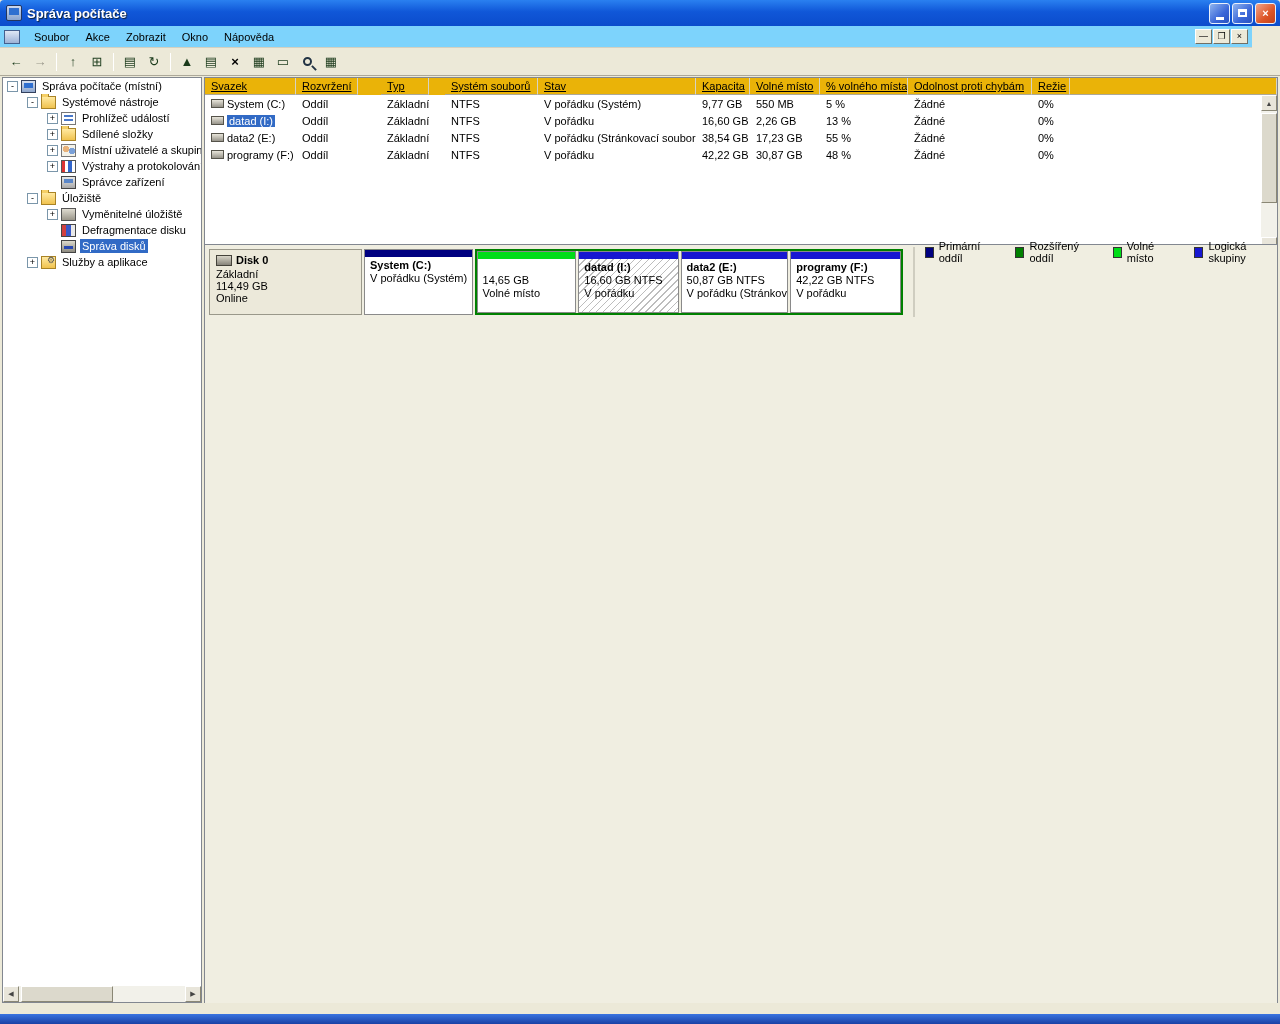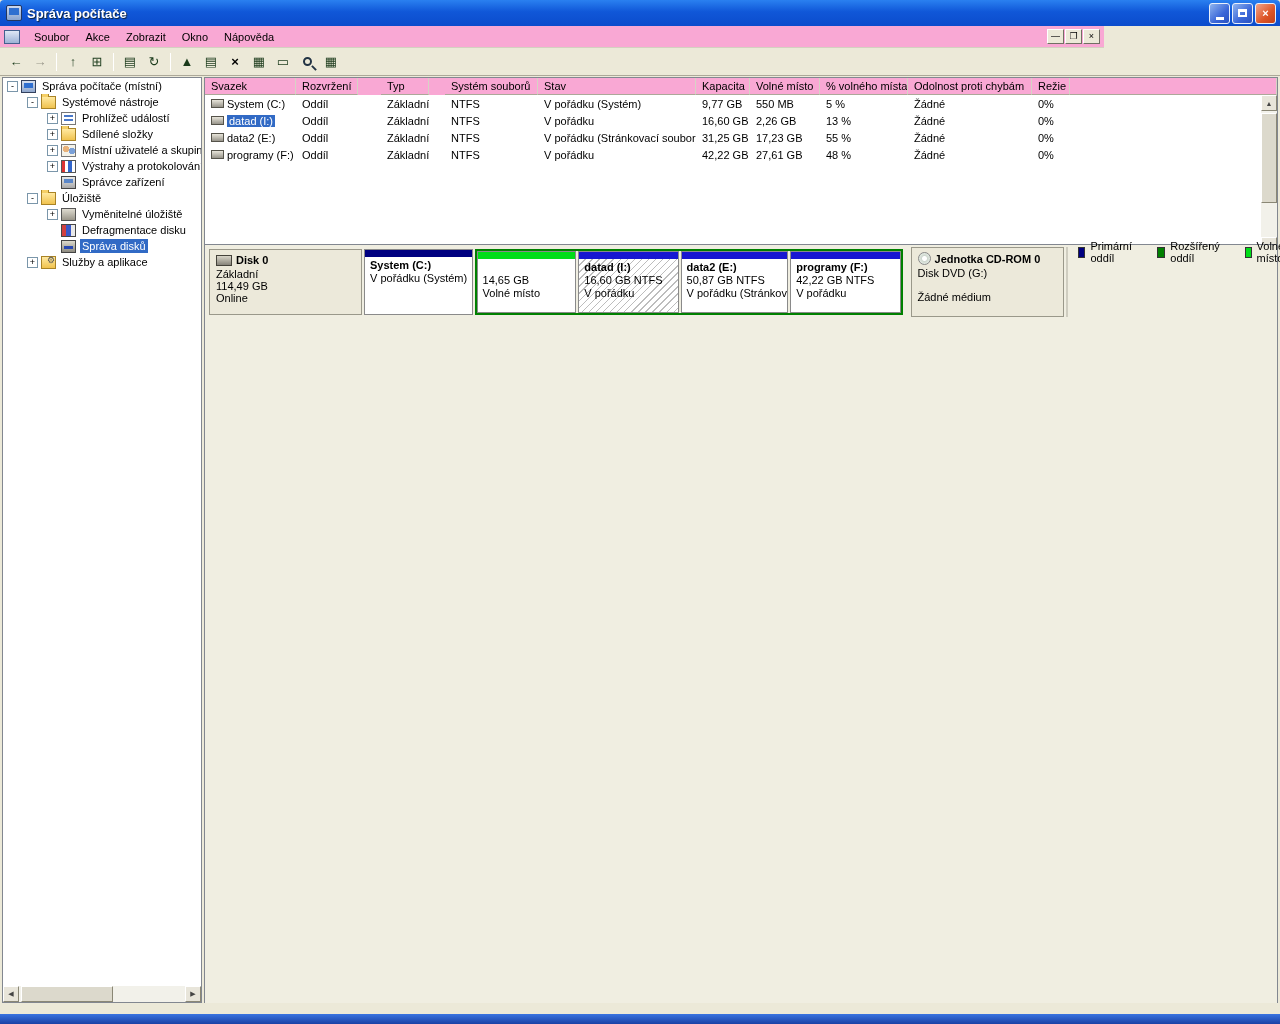--- a/index.html
+++ b/index.html
@@ -18,21 +18,21 @@
   .title-text { color:#fff; font-weight:bold; font-size:13px; text-shadow:1px 1px 1px #123; }
   .title-btns { margin-left:auto; display:flex; gap:2px; }
   .tbtn { width:21px; height:21px; border-radius:3px; border:1px solid #eaf0fb; color:#fff;
     background:linear-gradient(135deg,#8fb4ef 0%,#3a66d8 60%,#2a52c0 100%);
     display:flex; align-items:center; justify-content:center; font-weight:bold; font-size:11px; }
   .tbtn.close { background:linear-gradient(135deg,#f2a48a 0%,#dd5526 60%,#c2411a 100%); }
   .min-glyph { display:block; width:8px; height:3px; background:#fff; margin-top:10px; }
   .max-glyph { display:block; width:9px; height:8px; border:2px solid #fff; border-top-width:3px; }
 
   
-  .menubar { position:absolute; left:0; top:26px; width:1104px; height:22px; background:#f9a8d4;
+  .menubar { position:absolute; left:0; top:26px; width:1252px; height:22px; background:#7dd3fc;
     display:flex; align-items:center; border-bottom:1px solid #d4d0c0; }
   .mdi-icon { width:16px; height:14px; margin:0 6px 0 4px; background:linear-gradient(#dfe7f4,#9db2d6); border:1px solid #44608e; }
   .menu-item { padding:3px 8px; cursor:default; }
   .mdi-btns { margin-left:auto; display:flex; gap:1px; margin-right:4px; }
   .mdibtn { width:17px; height:15px; background:#ece9d8; border:1px solid;
     border-color:#fff #716f64 #716f64 #fff; display:flex; align-items:center; justify-content:center;
     font-size:9px; line-height:9px; }
 
   
   .toolbar { position:absolute; left:0; top:48px; width:1280px; height:28px; background:#ece9d8;
@@ -82,21 +82,21 @@
   .ic-services { background:linear-gradient(#ffe9a0,#f0c24e); border-color:#a98326; }
   .ic-services::after { content:"⚙"; position:absolute; right:0; top:-2px; font-size:9px; color:#555; }
 
   .hscroll { position:absolute; left:0; bottom:0; width:198px; height:16px; background:#f2f1ea; display:flex; }
   .sbtn { width:16px; height:16px; background:#e8e5da; border:1px solid; border-color:#fff #8a8775 #8a8775 #fff;
     font-size:7px; display:flex; align-items:center; justify-content:center; color:#444; flex:0 0 auto; }
   .hthumb { width:92px; height:16px; background:#dcd9cc; border:1px solid; border-color:#fff #8a8775 #8a8775 #fff; margin-left:2px; }
   .hspacer { flex:1; }
 
   
-  .vhead { display:flex; height:17px; background:#f9a8d4; }
+  .vhead { display:flex; height:17px; background:#eab308;text-decoration:underline; }
   .hc { border-right:1px solid #d6d3c4; border-bottom:1px solid #aca899; padding:2px 0 0 6px;
     white-space:nowrap; overflow:hidden; flex:0 0 auto; }
   .vrow { display:flex; height:17px; align-items:center; }
   .c { padding-left:6px; white-space:nowrap; overflow:hidden; flex:0 0 auto; }
   .w-name{width:91px;} .w-layout{width:62px;} .w-type{width:48px;margin-left:23px;} .w-fs{width:93px;margin-left:16px;} .w-status{width:158px;}
   .w-cap{width:54px;} .w-free{width:70px;} .w-pct{width:88px;} .w-fault{width:124px;} .w-ovh{width:38px;}
   .w-fill{flex:1 1 auto;}
   .c-name { display:flex; align-items:center; }
   .vol-ic { width:13px; height:9px; margin-right:3px; background:linear-gradient(#e8e5da,#97948a); border:1px solid #55534a; flex:0 0 auto; }
   .vname.sel { background:#316ac5; color:#fff; padding:0 2px; }
@@ -304,37 +304,37 @@
     </div>
     <div class="vrow">
       <span class="c c-name w-name">
           <i class="vol-ic"></i>
           <span class="vname">data2 (E:)</span>
         </span>
       <span class="c w-layout">Oddíl</span>
       <span class="c w-type">Základní</span>
       <span class="c w-fs">NTFS</span>
       <span class="c w-status">V pořádku (Stránkovací soubor)</span>
-      <span class="c w-cap">31,25 GB</span>
+      <span class="c w-cap">38,54 GB</span>
       <span class="c w-free">17,23 GB</span>
       <span class="c w-pct">55 %</span>
       <span class="c w-fault">Žádné</span>
       <span class="c w-ovh">0%</span>
     </div>
     <div class="vrow">
       <span class="c c-name w-name">
           <i class="vol-ic"></i>
           <span class="vname">programy (F:)</span>
         </span>
       <span class="c w-layout">Oddíl</span>
       <span class="c w-type">Základní</span>
       <span class="c w-fs">NTFS</span>
       <span class="c w-status">V pořádku</span>
       <span class="c w-cap">42,22 GB</span>
-      <span class="c w-free">27,61 GB</span>
+      <span class="c w-free">30,87 GB</span>
       <span class="c w-pct">48 %</span>
       <span class="c w-fault">Žádné</span>
       <span class="c w-ovh">0%</span>
     </div>
 
     <div class="vscroll">
       <span class="sbtn">▲</span>
       <span class="vthumb"></span>
       <span class="sbtn" style="margin-top:auto">▼</span>
     </div>
@@ -391,29 +391,20 @@
               <div class="pt">programy (F:)</div>
               <div>42,22 GB NTFS</div>
               <div>V pořádku</div>
             </div>
           </div>
         </div>
       </div>
     </div>
 
     <div class="disk-row cd-row" style="height:70px;">
-      <div class="disk-head">
-        <div class="dh-title">
-            <span class="cd-ic"></span>
-            <span>Jednotka CD-ROM 0</span>
-          </div>
-        <div>Disk DVD (G:)</div>
-        <div>&nbsp;</div>
-        <div>Žádné médium</div>
-      </div>
       <div class="cd-empty"></div>
     </div>
 
     <div class="graph-fill"></div>
 
     <div class="legend">
       <span class="litem">
         <span class="lsq primary"></span>
         <span>Primární oddíl</span>
       </span>

